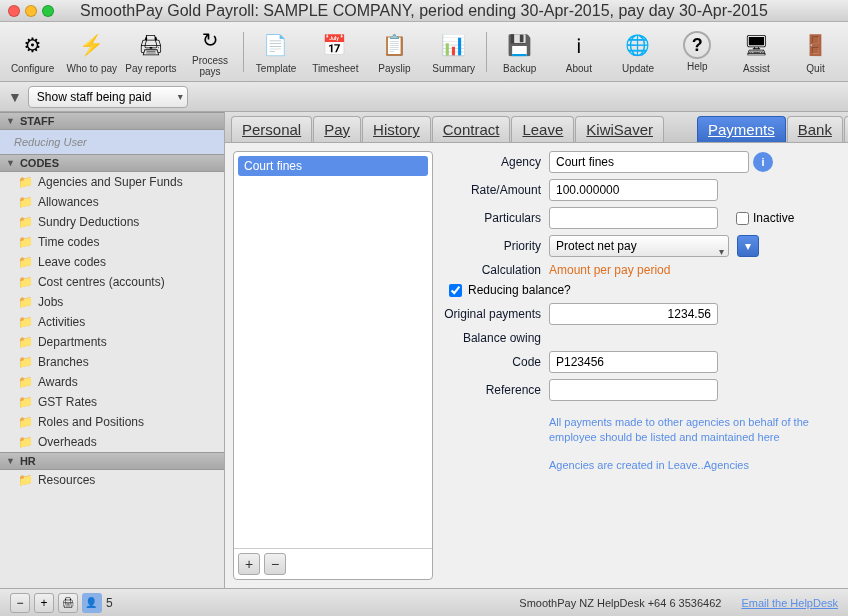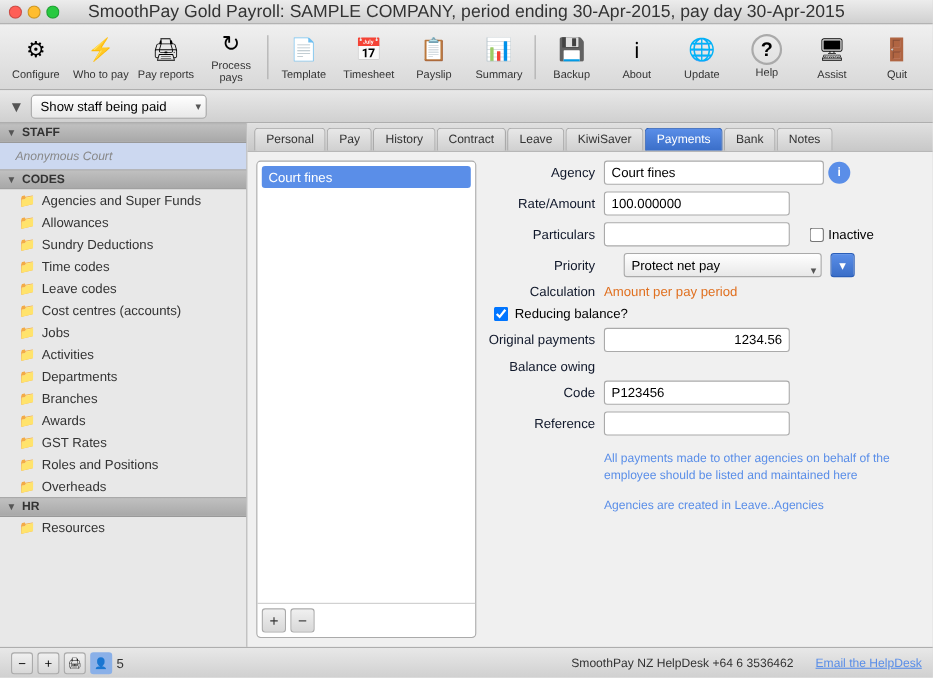--- a/index.html
+++ b/index.html
@@ -195,32 +195,34 @@
     
     .tabs {
       display: flex;
       background: linear-gradient(to bottom, #e0e0e0, #c8c8c8);
       border-bottom: 1px solid #aaa;
       padding: 4px 6px 0 6px;
       gap: 1px;
     }
     .tab {
       padding: 4px 10px;
-      font-size: 11px;
+      font-size: 15px;
       border: 1px solid #aaa;
       border-bottom: none;
       background: linear-gradient(to bottom, #e8e8e8, #d0d0d0);
       border-radius: 4px 4px 0 0;
       cursor: pointer;
       color: #333;
+      text-decoration: underline;
     }
     .tab.active {
       background: linear-gradient(to bottom, #5a8ee8, #3a6ec8);
       color: white;
       border-color: #2a5eb8;
+      margin-left: 32px;
     }
 
     
     .content-area {
       display: flex;
       flex: 1;
       padding: 8px;
       gap: 8px;
     }
 
@@ -313,21 +315,20 @@
       cursor: pointer;
       display: flex;
       align-items: center;
       justify-content: center;
       font-weight: bold;
     }
     .select-wrapper {
       position: relative;
       display: inline-flex;
       align-items: flex-end;
-      margin-left: 18px;
     }
     .select-wrapper::after {
       content: '▾';
       position: absolute;
       right: 5px;
       font-size: 10px;
       color: #555;
       pointer-events: none;
     }
     .select-wrapper select {
@@ -538,21 +539,21 @@
   <div class="sidebar">
 
     <div class="sidebar-section-header">
       <div style="display:flex;align-items:center;gap:3px;">
         <span class="sidebar-triangle">▼</span>
         <span>STAFF</span>
       </div>
       <span class="sidebar-section-badge" style="background:#5a8ee8;color:white;border-radius:10px;padding:0 5px;font-size:10px;"></span>
     </div>
     <div class="staff-item" style="background:#ccd8f0;color:#333;padding-left:14px;font-size:11px;height:24px;">
-      <span style="color:#888;font-style:italic;">Anonymous Court</span>
+      <span style="color:#888;font-style:italic;">Reducing User</span>
     </div>
 
     <div class="sidebar-section-header">
       <div style="display:flex;align-items:center;gap:3px;">
         <span class="sidebar-triangle">▼</span>
         <span>CODES</span>
       </div>
     </div>
     <div class="sidebar-item">
       <span class="sidebar-folder-icon">📁</span>

